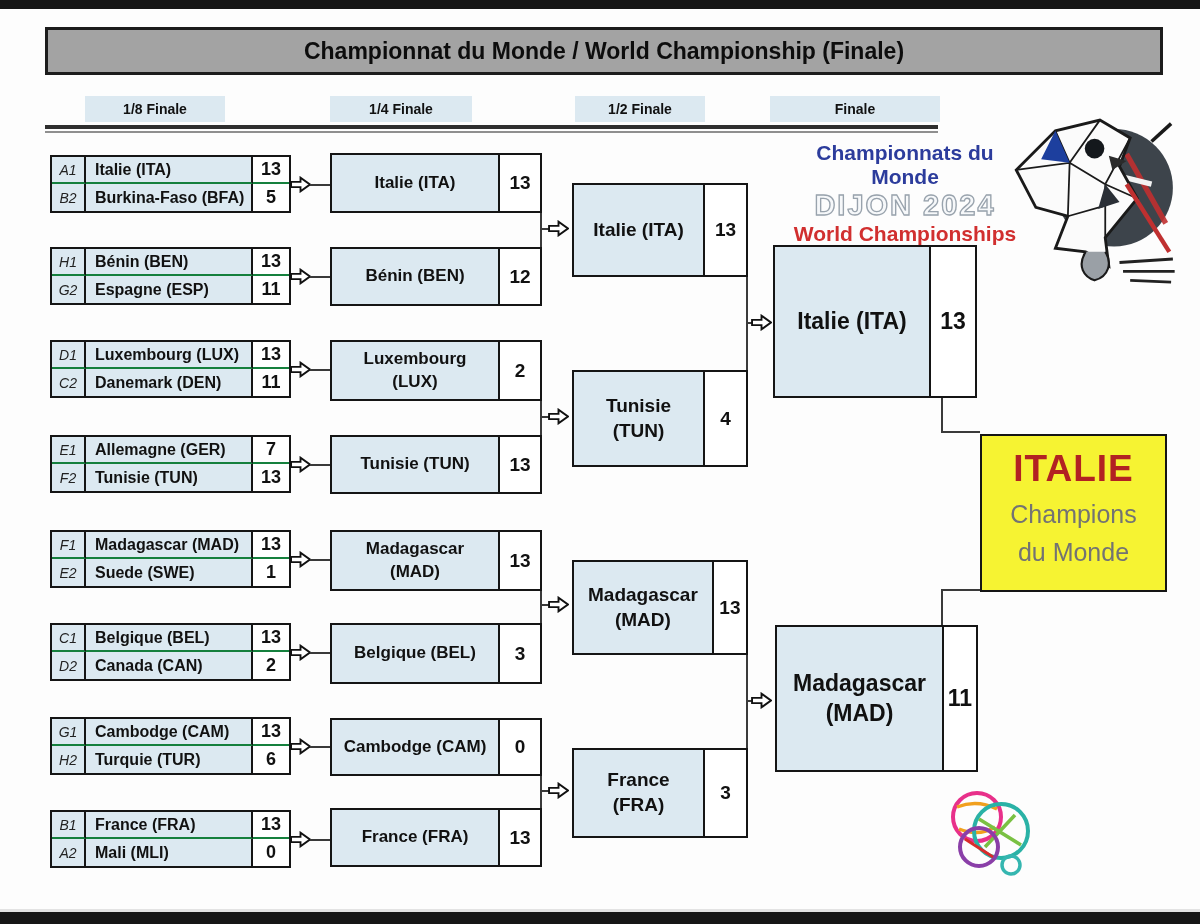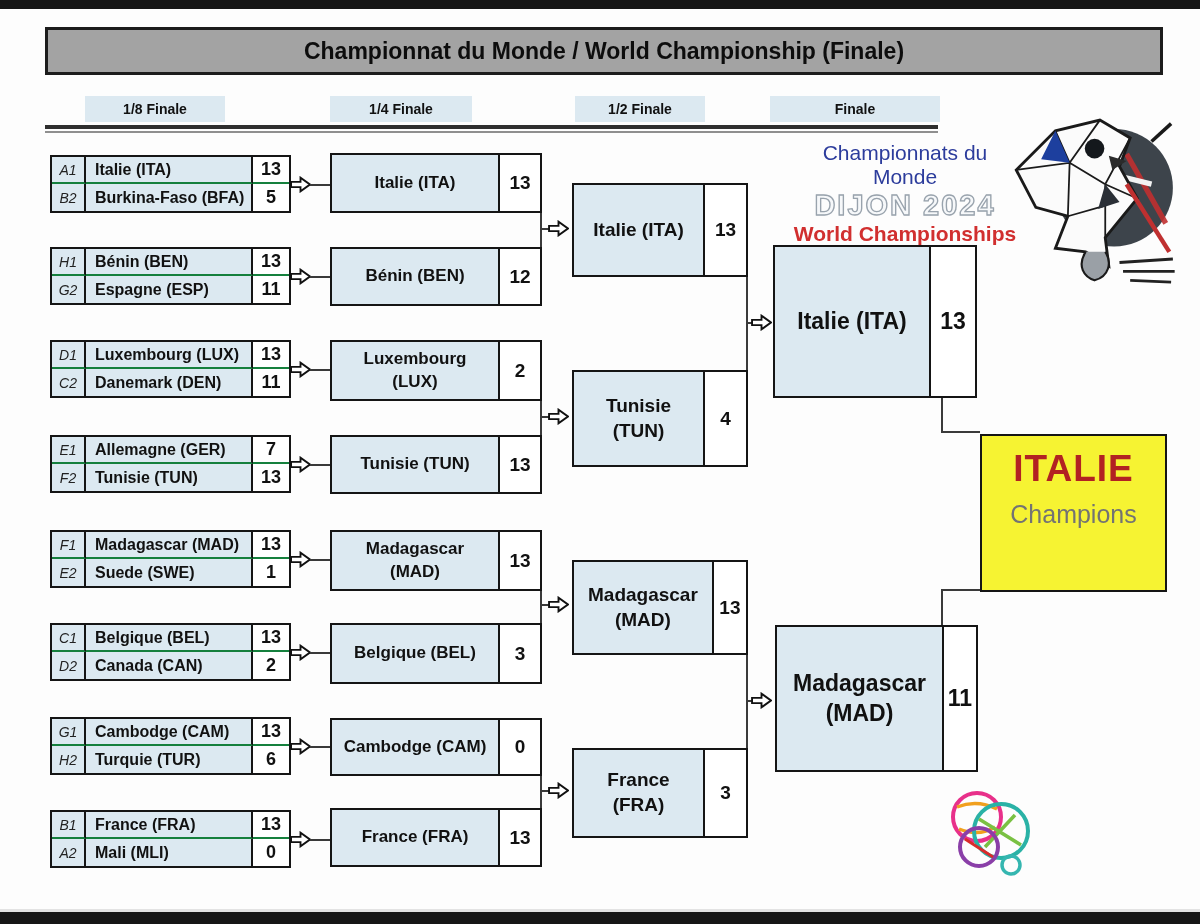--- a/index.html
+++ b/index.html
@@ -39,21 +39,21 @@
   .vline{position:absolute;width:2px;background:#3a3a3a;}
   .hline{position:absolute;height:2px;background:#3a3a3a;}
   .adv{position:absolute;width:21px;height:17px;}
 
   .champ{position:absolute;left:980px;top:434px;width:187px;height:158px;background:#F6F332;
        border:2px solid #151515;box-sizing:border-box;text-align:center;}
   .champ-title{color:#B22222;font-size:37px;font-weight:bold;margin-top:12px;letter-spacing:1px;}
   .champ-sub{color:#737373;font-size:25px;font-weight:normal;line-height:1.5;margin-top:6px;}
 
   .event-logo{position:absolute;left:790px;top:141px;width:230px;text-align:center;}
-  .el1{color:#2C3C9C;font-weight:normal;font-size:21px;}
+  .el1{color:#2C3C9C;font-weight:bold;font-size:21px;}
   .el2{font-weight:bold;font-size:29px;color:#f6f8fa;-webkit-text-stroke:1.3px #99a3ad;
        text-shadow:0 0 1px #99a3ad;letter-spacing:2px;line-height:1.15;}
   .el3{color:#D12F2F;font-weight:bold;font-size:21px;}
 
   .owl{position:absolute;left:1002px;top:112px;width:178px;height:180px;}
   .fip-logo{position:absolute;left:945px;top:785px;width:112px;height:98px;}
   .fip-text{position:absolute;left:1048px;top:792px;width:120px;line-height:1.15;}
   .ft-small{font-size:9px;color:#9b9b9b;letter-spacing:0.4px;}
   .ft-row{display:flex;align-items:flex-end;gap:3px;}
   .ft-de{font-size:9px;color:#e07b39;margin-bottom:3px;}
@@ -268,20 +268,21 @@
 
   <div class="vline" style="left:941px;top:398px;height:35px"></div>
   <div class="hline" style="left:941px;top:431px;width:39px"></div>
   <div class="vline" style="left:941px;top:589px;height:36px"></div>
   <div class="hline" style="left:941px;top:589px;width:39px"></div>
 
   <div class="champ">
     <div class="champ-title">ITALIE</div>
     <div class="champ-sub">
       <div>Champions</div>
+      <div>du Monde</div>
     </div>
   </div>
 
   <div class="event-logo">
     <div class="el1">Championnats du Monde</div>
     <div class="el2">DIJON 2024</div>
     <div class="el3">World Championships</div>
   </div>
   <svg class="owl" viewBox="0 0 100 100">
     <circle cx="63" cy="42" r="33" fill="#3d444b"></circle>

